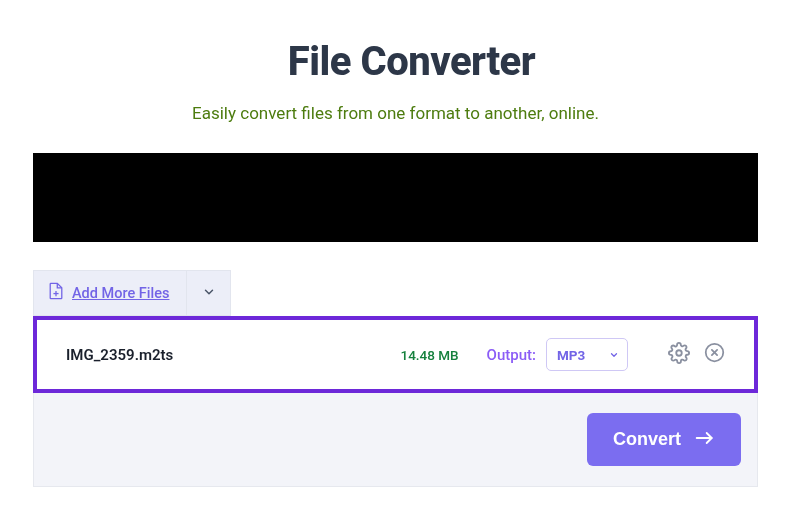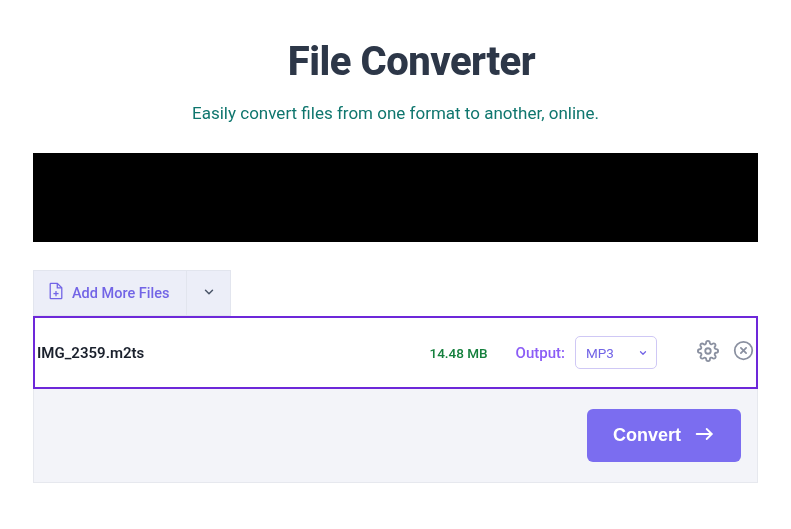--- a/index.html
+++ b/index.html
@@ -23,21 +23,21 @@
       font-size: 40px;
       font-weight: 800;
       color: #2d3748;
       letter-spacing: -0.5px;
       margin-bottom: 18px;
       padding-left: 32px;
     }
     .page-subtitle {
       text-align: center;
       font-size: 17px;
-      color: #0f766e;
+      color: #4d7c0f;
       font-weight: 400;
       margin-bottom: 30px;
     }
     .main-panel {
       margin: 0 33px;
     }
     .black-banner {
       background: #000;
       height: 89px;
       width: 100%;
@@ -61,39 +61,40 @@
     }
     .add-more-btn svg {
       width: 16px;
       height: 18px;
       flex-shrink: 0;
     }
     .add-more-label {
       color: #7264e6;
       font-size: 14.5px;
       font-weight: 500;
+      text-decoration: underline;
     }
     .add-more-chevron {
       width: 44px;
       display: flex;
       align-items: center;
       justify-content: center;
       border-left: 1px solid #e2e5ee;
       cursor: pointer;
     }
     .add-more-chevron svg {
       width: 14px;
       height: 14px;
       stroke: #4a5568;
     }
     .file-row {
       display: flex;
       align-items: center;
-      padding: 18px 2px;
-      border: 2px solid #6d28d9;
+      padding: 18px 29px;
+      border: 4px solid #6d28d9;
       background: #fff;
     }
     .file-name {
       font-size: 15px;
       font-weight: 600;
       color: #1a202c;
       flex: 0 0 auto;
     }
     .file-size {
       margin-left: auto;
@@ -116,21 +117,21 @@
       display: flex;
       align-items: center;
       gap: 14px;
       cursor: pointer;
       min-width: 82px;
       justify-content: space-between;
     }
     .output-select-value {
       color: #7264e6;
       font-size: 13.5px;
-      font-weight: 400;
+      font-weight: 700;
     }
     .output-select svg {
       width: 10px;
       height: 10px;
       stroke: #7264e6;
     }
     .gear-btn {
       margin-left: 40px;
       cursor: pointer;
       display: flex;

